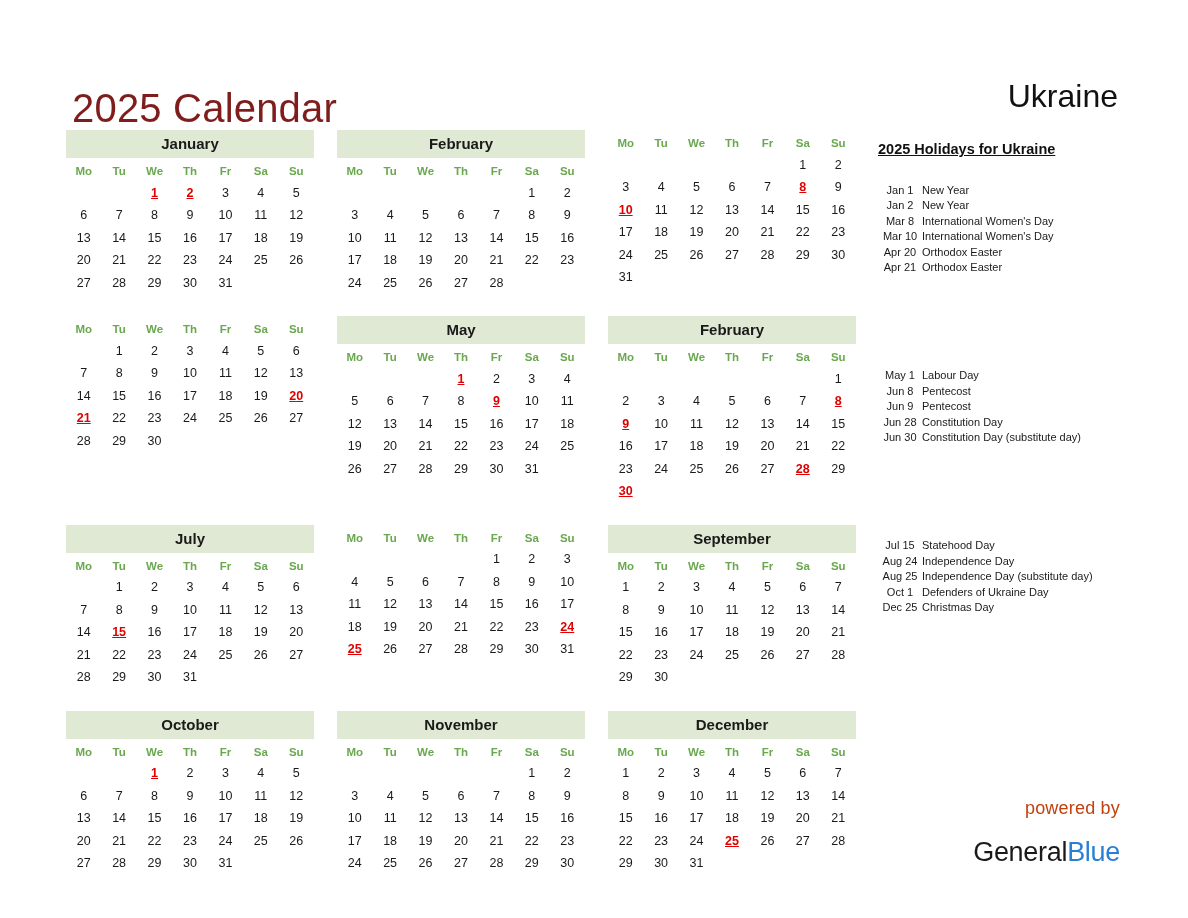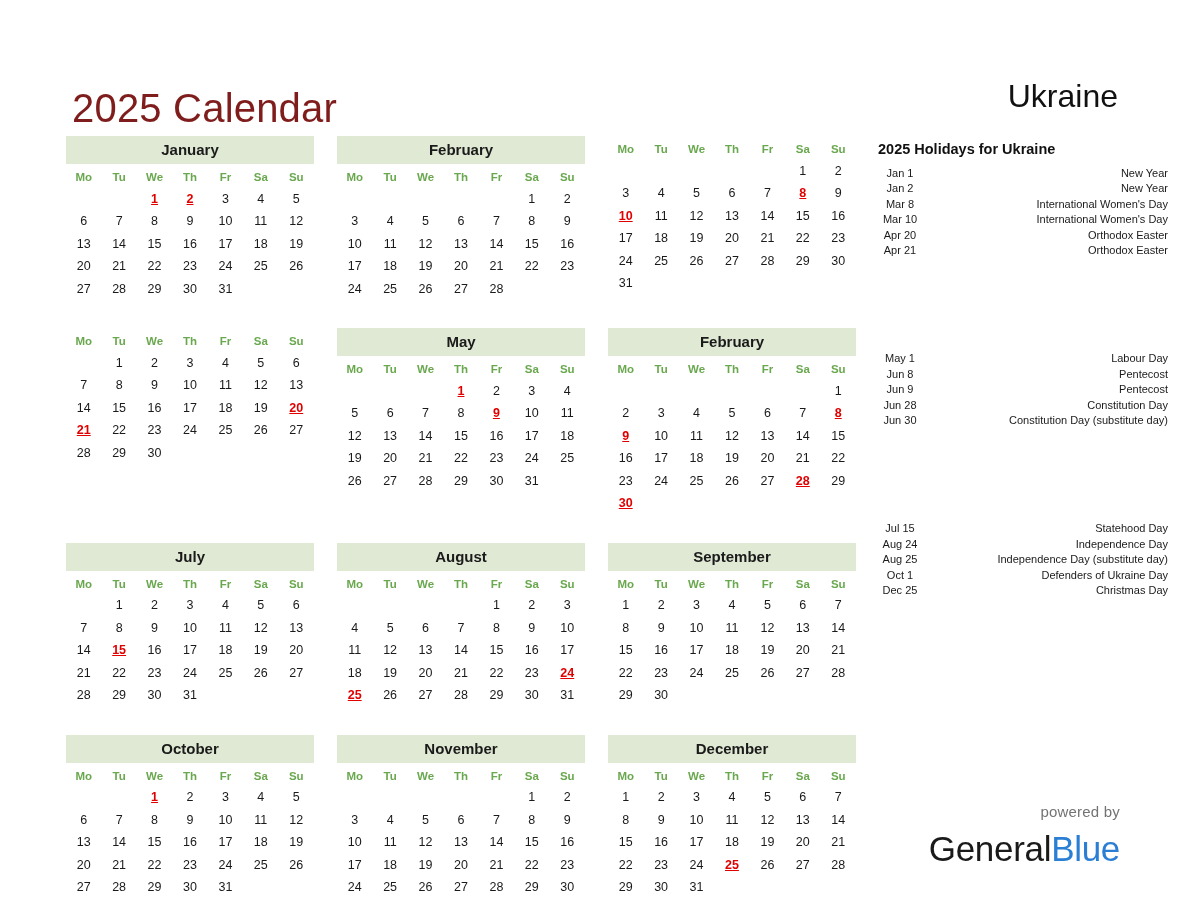--- a/index.html
+++ b/index.html
@@ -60,21 +60,20 @@
   }
   .month-row {
     display: flex;
     gap: 23px;
     margin-bottom: 22px;
   }
 
   
   .month {
     width: 248px;
-    margin-top: 6px;
   }
   .month-name {
     background: #dfe9d3;
     text-align: center;
     font-size: 15px;
     font-weight: bold;
     color: #1a1a1a;
     padding: 6px 0 7px 0;
     line-height: 1;
   }
@@ -113,60 +112,60 @@
   .holidays {
     position: absolute;
     left: 878px;
     top: 12px;
     width: 290px;
   }
   .holidays-title {
     font-size: 14.5px;
     font-weight: bold;
     color: #111111;
-    margin-bottom: 9px;
+    margin-bottom: 26px;
     line-height: 1;
+    text-decoration: underline;
   }
   .holiday-group {
     margin-bottom: 0;
   }
   .holiday-row {
     display: flex;
     font-size: 11px;
     color: #1a1a1a;
     line-height: 15.6px;
   }
   .holiday-date {
     width: 44px;
     flex: none;
     text-align: center;
   }
   .holiday-name {
     flex: 1;
-    text-align: right;
   }
   .spacer-1 { height: 92px; }
   .spacer-2 { height: 92px; }
 
   
   .logo {
     position: absolute;
     right: 68px;
     bottom: 52px;
     text-align: right;
   }
   .logo-powered {
-    font-size: 15px;
-    color: #737373;
+    font-size: 18px;
+    color: #c2410c;
     line-height: 1;
-    margin-bottom: 12px;
+    margin-bottom: 22px;
     letter-spacing: 0.2px;
   }
   .logo-word {
-    font-size: 35px;
+    font-size: 27px;
     line-height: 1;
     letter-spacing: -0.3px;
   }
   .logo-general { color: #1a1a1a; }
   .logo-blue { color: #2a7fd4; }
 </style>
 </head>
 <body>
 
 <div class="page-header">
@@ -632,21 +631,20 @@
                 <td>30</td>
                 <td>31</td>
                 <td class="empty"></td>
                 <td class="empty"></td>
                 <td class="empty"></td>
               </tr>
             </tbody>
           </table>
         </div>
         <div class="month">
-          <div class="month-name">August</div>
           <table class="month-grid">
             <thead>
               <tr>
                 <th>Mo</th>
                 <th>Tu</th>
                 <th>We</th>
                 <th>Th</th>
                 <th>Fr</th>
                 <th>Sa</th>
                 <th>Su</th>

